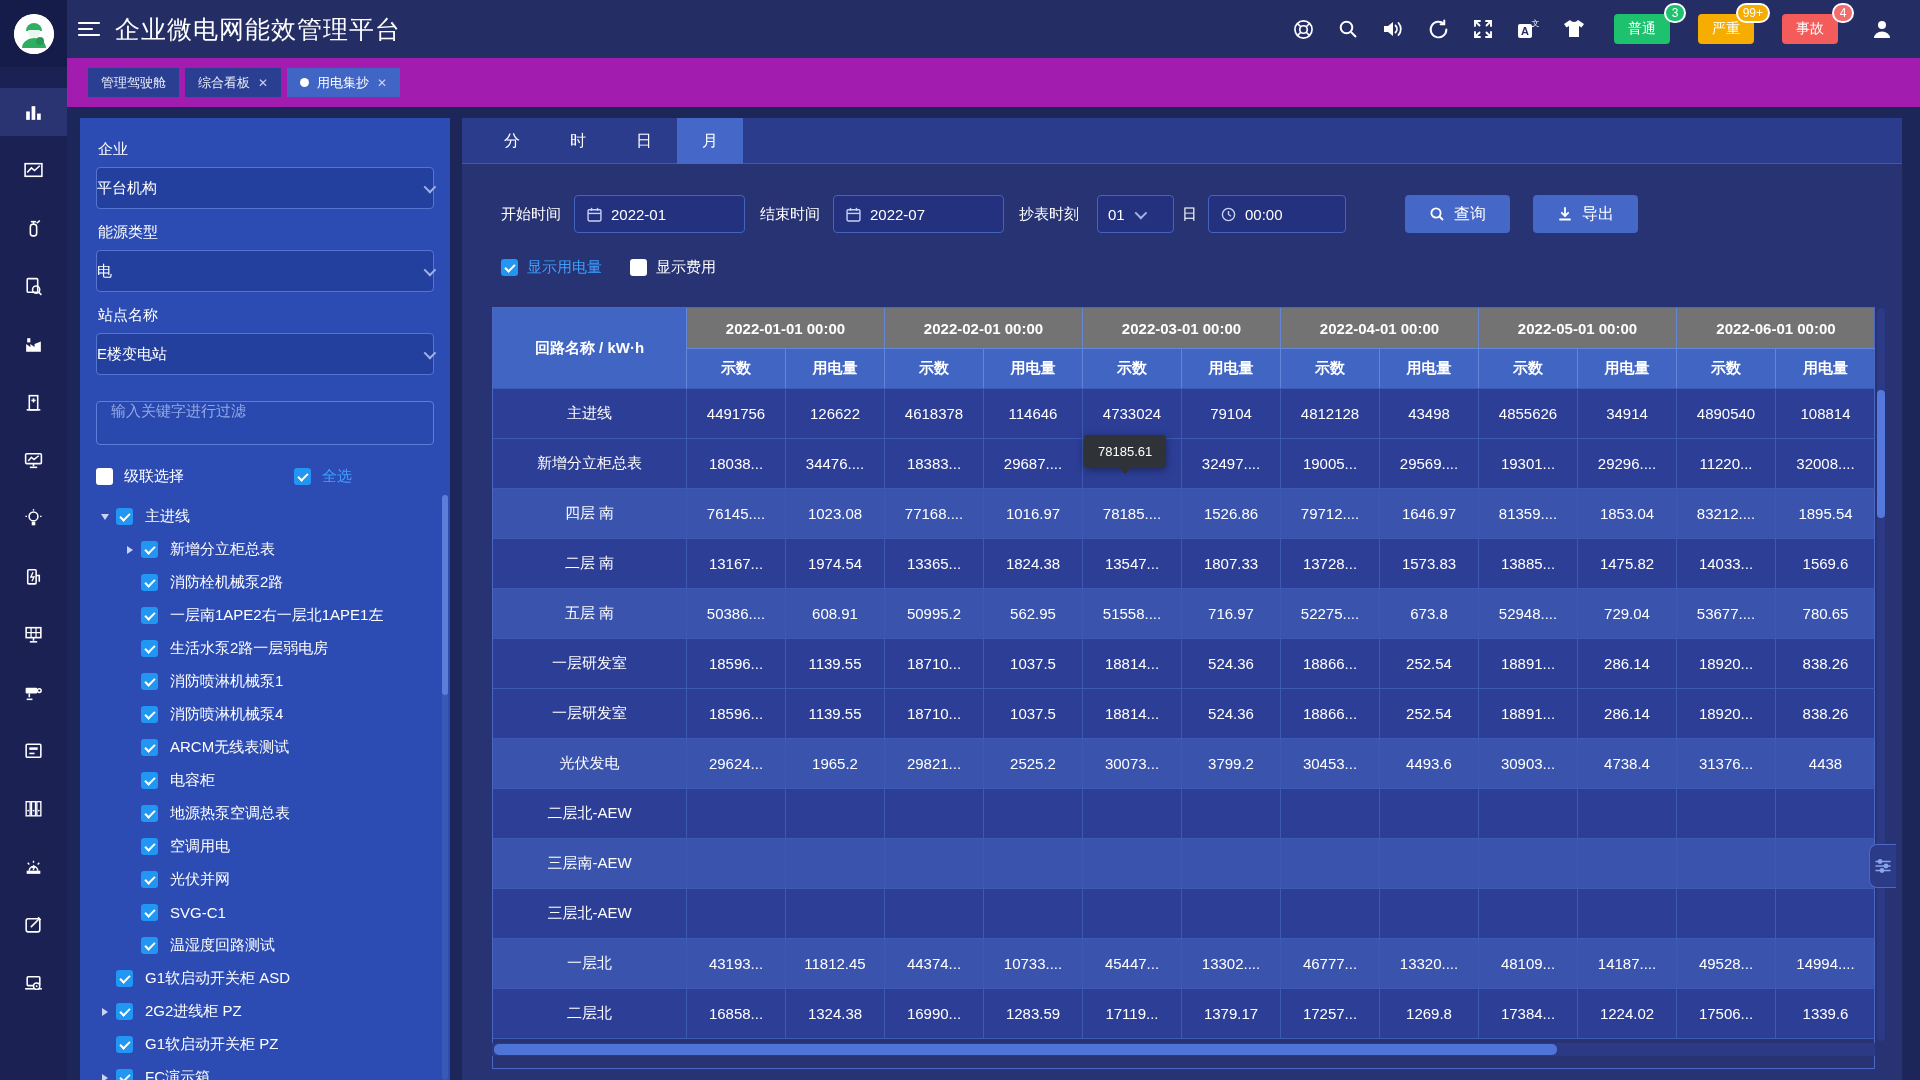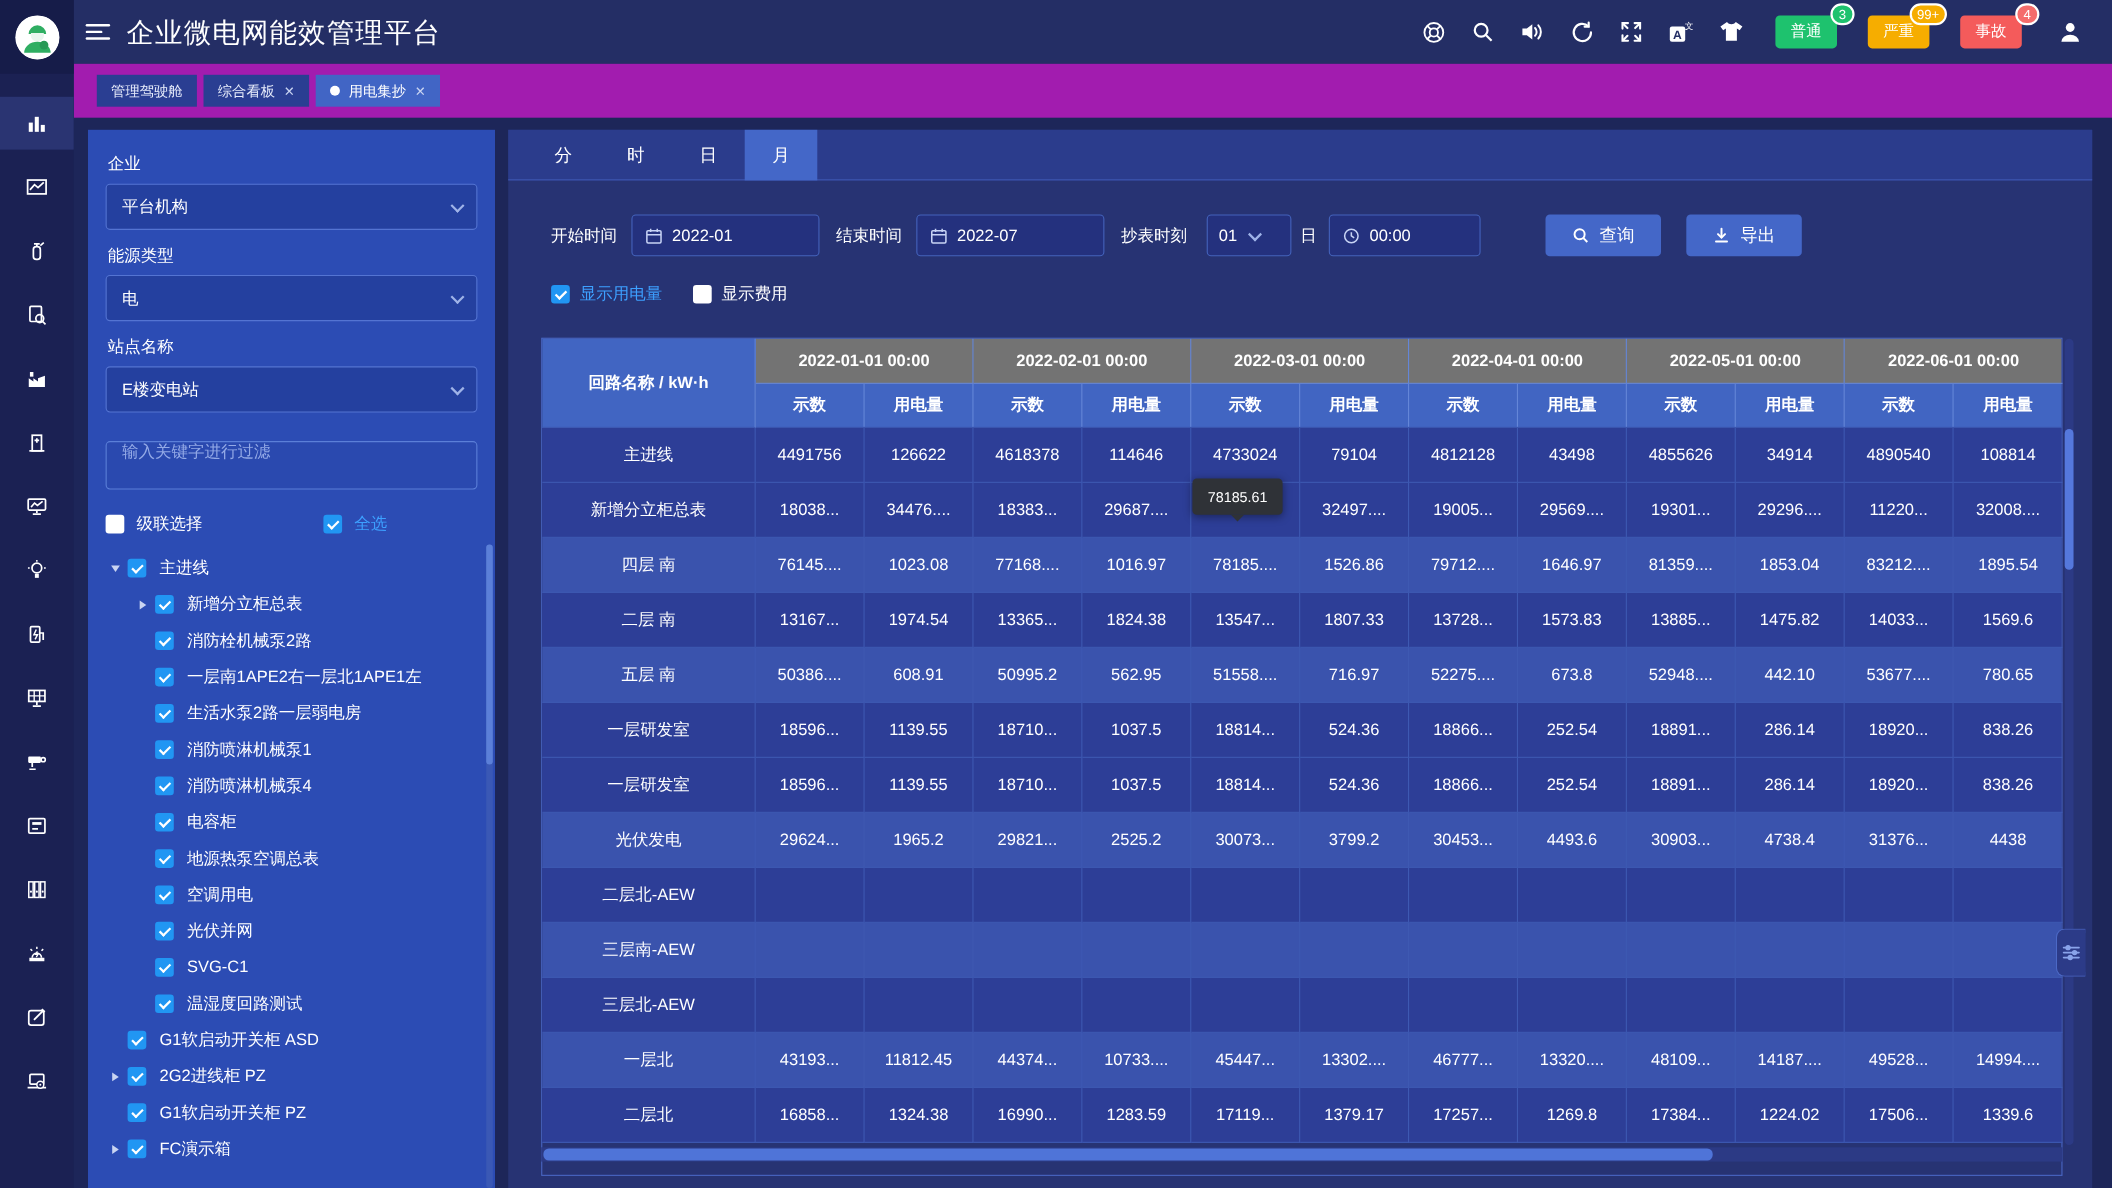--- a/index.html
+++ b/index.html
@@ -33,21 +33,21 @@
   .page-tab { height:29px; padding:0 13px; background:#2a3e92; display:flex; align-items:center; gap:8px; font-size:13px; color:#e7ecfb; cursor:pointer; white-space:nowrap; }
   .page-tab.active { background:#4165c5; color:#fff; }
   .page-tab .dot { width:9px; height:9px; border-radius:50%; background:#fff; }
   .page-tab .close { font-size:12px; color:#c9d4f2; line-height:1; }
 
   
   .panel { position:absolute; left:80px; top:118px; width:370px; height:962px; background:#2c4cb4; overflow:hidden; }
   .panel-inner { padding:18px 16px 0 16px; }
   .f-label { font-size:15px; margin:14px 0 8px 2px; color:#fff; }
   .f-label:first-child { margin-top:4px; }
-  .select { height:42px; background:#24409f; border:1px solid #5474d2; border-radius:4px; display:flex; align-items:center; padding:0 14px; font-size:15px; cursor:pointer; }
+  .select { height:42px; background:#24409f; border:1px solid #5474d2; border-radius:4px; display:flex; align-items:center; padding:0 0; font-size:15px; cursor:pointer; }
   .select .val { flex:1; }
   .chev { width:9px; height:9px; border-right:2px solid #9fb3e8; border-bottom:2px solid #9fb3e8; transform:rotate(45deg) translateY(-2px); }
   .search-box { margin-top:26px; height:44px; background:#2a49af; border:1px solid #5b7fd8; border-radius:4px; display:flex; align-items:flex-start; padding:0 14px; }
   .search-box input { background:transparent; border:none; outline:none; color:#fff; font-size:15px; width:100%; }
   .search-box input::placeholder { color:#93a9e6; }
   .cb-row { display:flex; align-items:center; margin-top:22px;font-family:Liberation Mono, monospace; }
   .cb { position:relative; width:17px; height:17px; border-radius:3px; background:#fff; flex:none; cursor:pointer; }
   .cb.checked { background:#2196f3; }
   .cb.checked::after { content:''; position:absolute; left:5.5px; top:2.5px; width:4px; height:8px; border:solid #fff; border-width:0 2px 2px 0; transform:rotate(45deg); }
   .cb-row .cb-label { font-size:15px; margin-left:11px; }
@@ -412,20 +412,25 @@
           <div class="tree-label">消防喷淋机械泵1</div>
         </div>
         <div class="tree-row lv1">
           <div class="caret-slot"></div>
           <div class="cb checked"></div>
           <div class="tree-label">消防喷淋机械泵4</div>
         </div>
         <div class="tree-row lv1">
           <div class="caret-slot"></div>
           <div class="cb checked"></div>
+          <div class="tree-label">ARCM无线表测试</div>
+        </div>
+        <div class="tree-row lv1">
+          <div class="caret-slot"></div>
+          <div class="cb checked"></div>
           <div class="tree-label">电容柜</div>
         </div>
         <div class="tree-row lv1">
           <div class="caret-slot"></div>
           <div class="cb checked"></div>
           <div class="tree-label">地源热泵空调总表</div>
         </div>
         <div class="tree-row lv1">
           <div class="caret-slot"></div>
           <div class="cb checked"></div>
@@ -631,21 +636,21 @@
           <div class="td name">五层 南</div>
           <div class="td">50386....</div>
           <div class="td">608.91</div>
           <div class="td">50995.2</div>
           <div class="td">562.95</div>
           <div class="td">51558....</div>
           <div class="td">716.97</div>
           <div class="td">52275....</div>
           <div class="td">673.8</div>
           <div class="td">52948....</div>
-          <div class="td">442.10</div>
+          <div class="td">729.04</div>
           <div class="td">53677....</div>
           <div class="td">780.65</div>
         </div>
         <div class="trow">
           <div class="td name">一层研发室</div>
           <div class="td">18596...</div>
           <div class="td">1139.55</div>
           <div class="td">18710...</div>
           <div class="td">1037.5</div>
           <div class="td">18814...</div>

